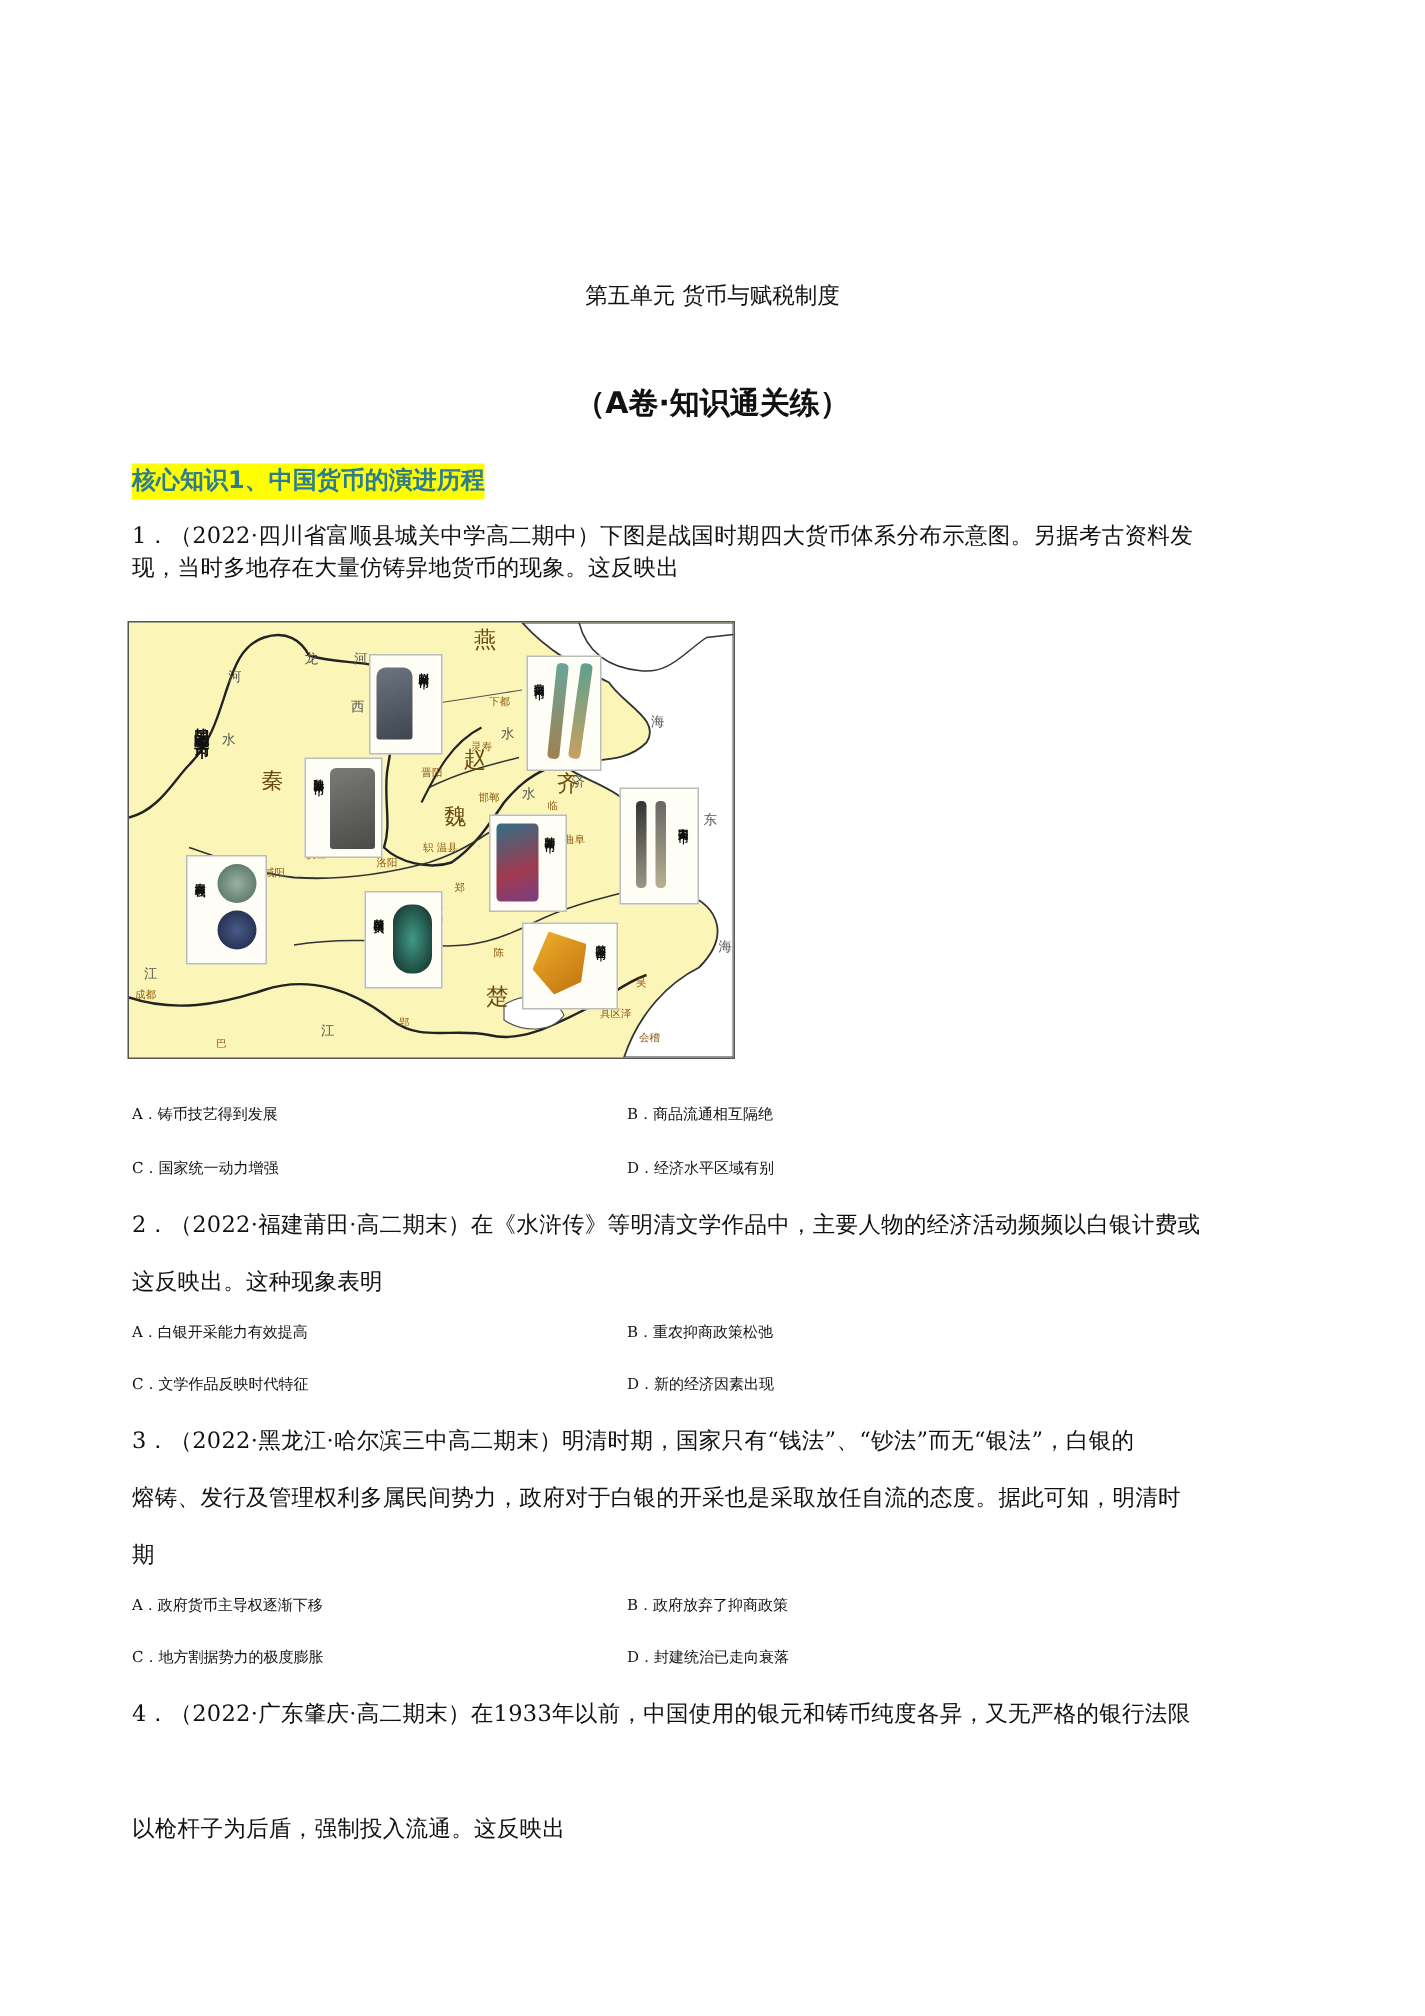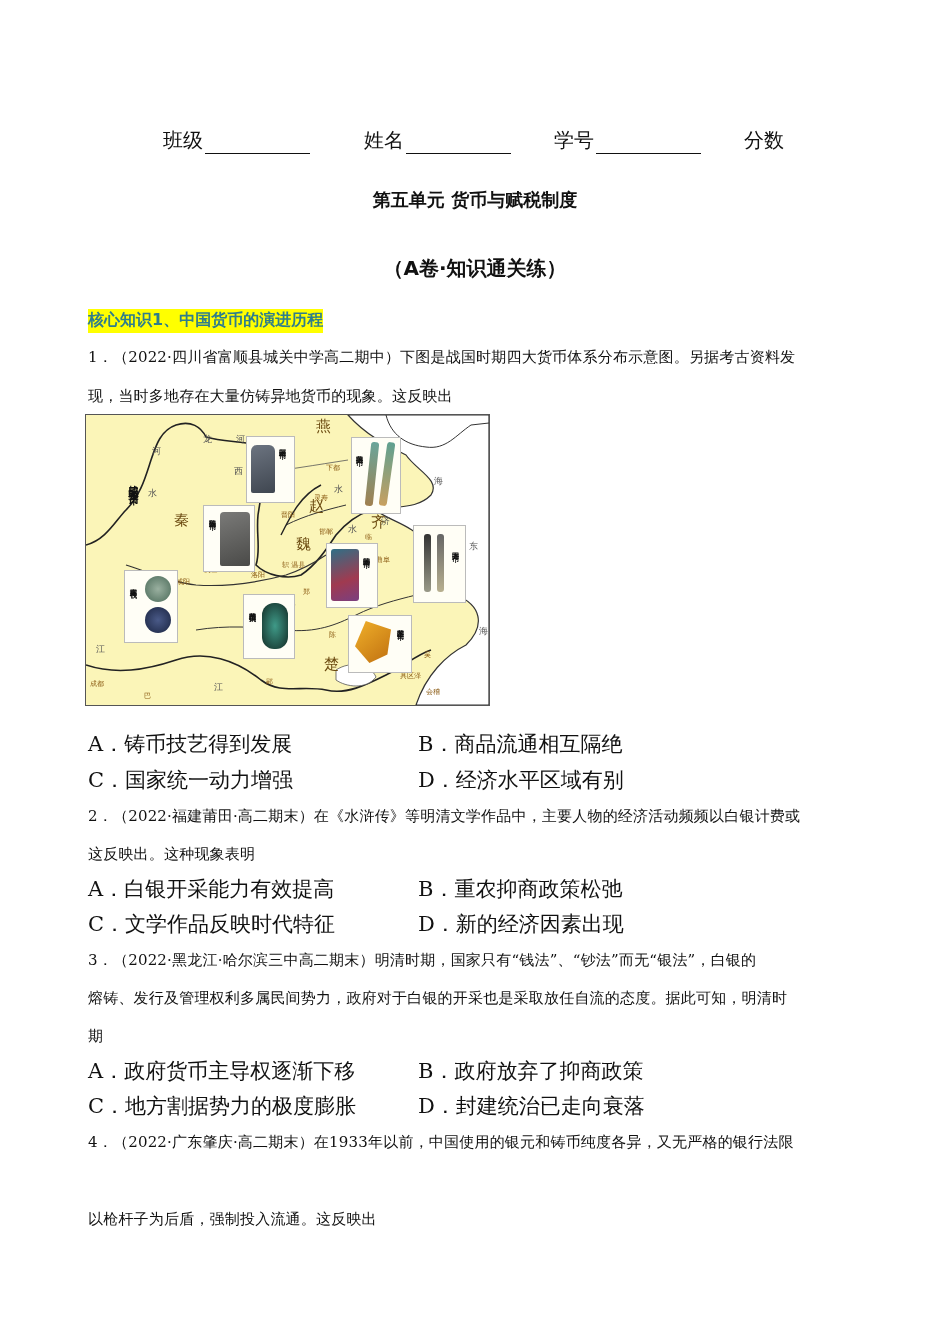--- a/index.html
+++ b/index.html
@@ -6,70 +6,56 @@
   body { width: 950px; height: 1344px; position: relative; overflow: hidden;
          font-family: "DejaVu Serif", "Liberation Serif", serif; color: #111; }
   .page { position: absolute; left: 0; top: 0; width: 950px; height: 1344px; }
 
   .header-row { position: absolute; top: 127px; left: 0; width: 950px; height: 30px;
                 font-family: "DejaVu Sans", "Liberation Sans", sans-serif; font-size: 20px; }
   .hfield { position: absolute; top: 0; white-space: nowrap; }
   .hline { display: inline-block; width: 105px; border-bottom: 1.5px solid #111; height: 20px; vertical-align: bottom; margin-left: 2px; }
 
   .title { position: absolute; top: 188px; left: 0; width: 950px; text-align: center;
-           font-family: "DejaVu Sans", "Liberation Sans", sans-serif; font-size: 18px; font-weight: bold; }
+           font-family: "DejaVu Sans", "Liberation Sans", sans-serif; font-size: 15px; font-weight: normal; }
   .subtitle { position: absolute; top: 255px; left: 0; width: 950px; text-align: center;
               font-family: "DejaVu Sans", "Liberation Sans", sans-serif; font-size: 20px; font-weight: bold; }
 
   .section-head { position: absolute; top: 309px; left: 88px; font-family: "DejaVu Sans", "Liberation Sans", sans-serif;
                   font-size: 16px; font-weight: bold; color: #2e7d8c; background: #ffff00; padding: 1px 0 2px 0; }
 
   .text-line { position: absolute; left: 88px; font-size: 15px; line-height: 20px; white-space: nowrap; letter-spacing: 0.2px; }
-  .opt { position: absolute; font-size: 21px; line-height: 20px; white-space: nowrap; }
+  .opt { position: absolute; font-size: 10px; line-height: 20px; white-space: nowrap; }
 
   
   .map { position: absolute; left: 85px; top: 414px; width: 403px; height: 290px; border: 1px solid #555;
          background: #fbf5b8; overflow: hidden; }
   .map svg { position: absolute; left: 0; top: 0; }
   .coin-box { position: absolute; background: #fffef6; border: 1px solid #bbb; }
   .coin-label { position: absolute; font-family: "DejaVu Sans", "Liberation Sans", sans-serif; font-size: 7px; font-weight: bold;
                 writing-mode: vertical-rl; letter-spacing: 1px; color: #111; }
   .place { position: absolute; font-family: "DejaVu Serif", "Liberation Serif", serif; font-size: 7px; color: #8a5a12; white-space: nowrap; }
   .state { position: absolute; font-family: "DejaVu Serif", "Liberation Serif", serif; font-size: 15px; color: #6b4a10; }
   .river { position: absolute; font-family: "DejaVu Serif", "Liberation Serif", serif; font-size: 9px; color: #555; }
   .legend-title { position: absolute; left: 40px; top: 62px; font-family: "DejaVu Sans", "Liberation Sans", sans-serif; font-size: 10px;
                   font-weight: bold; writing-mode: vertical-rl; letter-spacing: 2px; color: #111; }
 </style>
 </head>
 <body>
 
 <div class="page">
 
-  <div class="header-row">
-    <div class="hfield" style="left:163px;">
-      <span>班级</span><span class="hline"></span>
-    </div>
-    <div class="hfield" style="left:364px;">
-      <span>姓名</span><span class="hline"></span>
-    </div>
-    <div class="hfield" style="left:554px;">
-      <span>学号</span><span class="hline"></span>
-    </div>
-    <div class="hfield" style="left:744px;">
-      <span>分数</span>
-    </div>
-  </div>
 
   <div class="title">第五单元 货币与赋税制度</div>
   <div class="subtitle">（A卷·知识通关练）</div>
 
   <div class="section-head">核心知识1、中国货币的演进历程</div>
 
   <div class="text-line" style="top:347px;">1．（2022·四川省富顺县城关中学高二期中）下图是战国时期四大货币体系分布示意图。另据考古资料发</div>
-  <div class="text-line" style="top:386px;">现，当时多地存在大量仿铸异地货币的现象。这反映出</div>
+  <div class="text-line" style="top:368px;">现，当时多地存在大量仿铸异地货币的现象。这反映出</div>
 
   <div class="map">
     <svg width="403" height="290" viewBox="0 0 403 290">
 
       <path d="M262,0 L403,0 L403,290 L330,290 C340,260 360,240 380,230 C400,210 395,190 370,180 C345,170 350,150 340,130 C330,110 300,105 290,95 C310,90 330,95 345,80 C355,65 330,55 320,40 C300,30 280,20 262,0 Z" fill="#ffffff" stroke="#333" stroke-width="1.2"></path>
       <path d="M300,0 C305,20 320,30 340,32 C360,35 370,20 385,10 L403,8" fill="none" stroke="#333" stroke-width="1"></path>
 
       <path d="M0,130 C20,125 30,105 40,95 C55,80 60,60 65,45 C70,30 75,15 90,10 C105,5 115,12 120,22 C140,28 160,25 175,32 C180,60 175,80 172,100 C170,120 175,135 170,150 C180,160 200,165 215,160 C230,150 240,135 250,120 C260,108 270,100 285,95" fill="none" stroke="#222" stroke-width="1.6"></path>
 
       <path d="M40,150 C70,160 90,168 110,170 C140,172 170,168 200,160 C215,155 225,150 240,140" fill="none" stroke="#333" stroke-width="1.2"></path>
@@ -100,21 +86,21 @@
     <div class="place" style="left:228px;top:78px;">灵寿</div>
     <div class="place" style="left:233px;top:112px;">邯郸</div>
     <div class="place" style="left:279px;top:117px;">临</div>
     <div class="place" style="left:195px;top:95px;">晋阳</div>
     <div class="place" style="left:196px;top:145px;">轵 温县</div>
     <div class="place" style="left:118px;top:150px;">安邑</div>
     <div class="place" style="left:165px;top:155px;">洛阳</div>
     <div class="place" style="left:90px;top:162px;">咸阳</div>
     <div class="place" style="left:217px;top:172px;">郑</div>
     <div class="place" style="left:290px;top:140px;">曲阜</div>
-    <div class="place" style="left:4px;top:264px;font-family:Liberation Serif, serif;">成都</div>
+    <div class="place" style="left:4px;top:243px;font-family:Liberation Serif, serif;">成都</div>
     <div class="place" style="left:58px;top:276px;">巴</div>
     <div class="place" style="left:180px;top:262px;">郢</div>
     <div class="place" style="left:243px;top:215px;">陈</div>
     <div class="place" style="left:338px;top:235px;">吴</div>
     <div class="place" style="left:314px;top:256px;">具区泽</div>
     <div class="place" style="left:340px;top:272px;">会稽</div>
 
     <div class="river" style="left:66px;top:30px;">河</div>
     <div class="river" style="left:62px;top:72px;">水</div>
     <div class="river" style="left:117px;top:18px;">龙</div>

